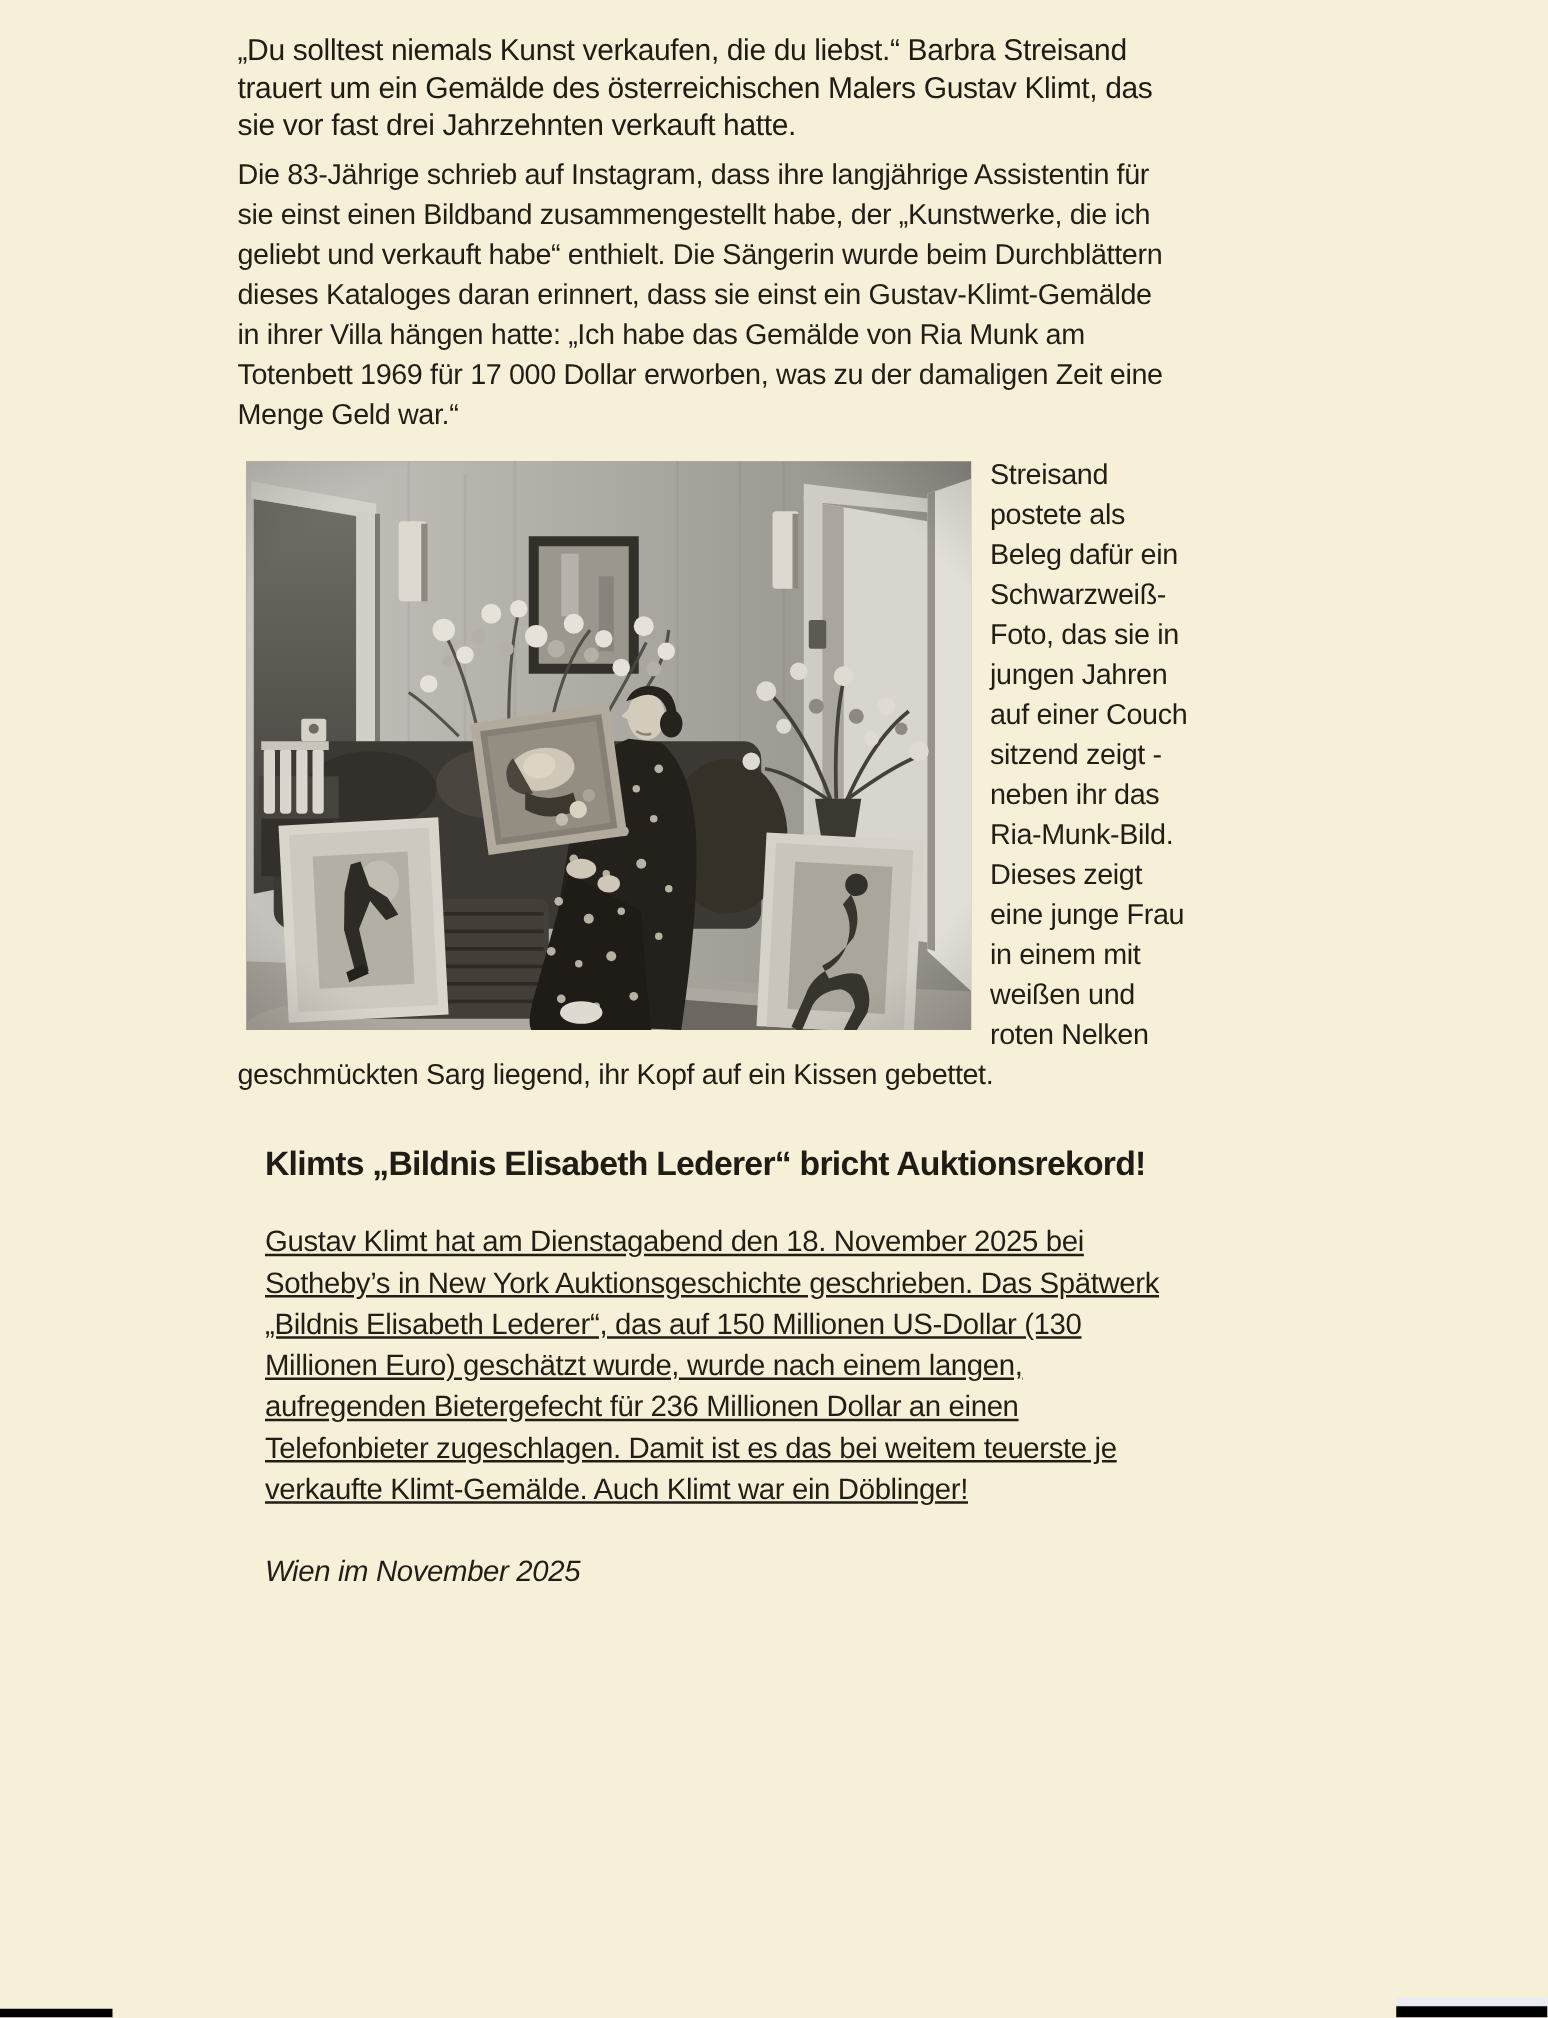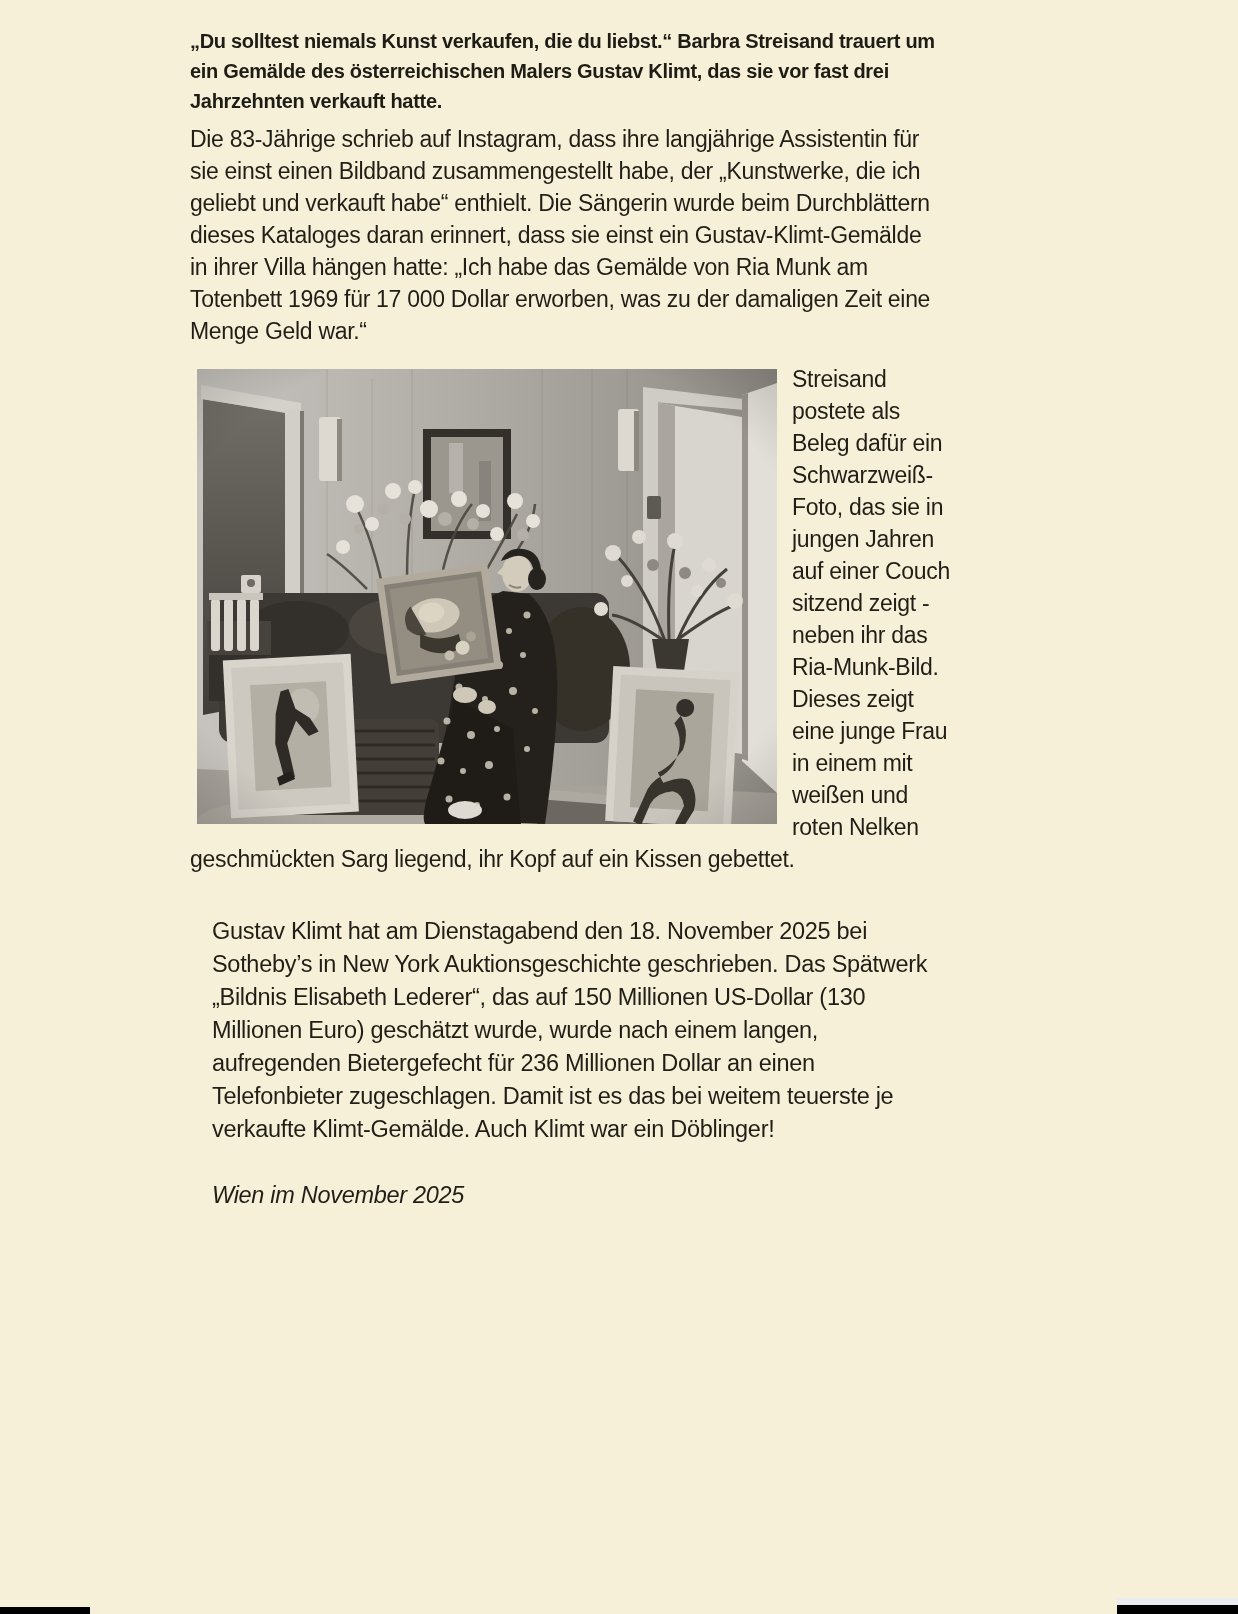--- a/index.html
+++ b/index.html
@@ -9,23 +9,23 @@
     background: #f7f0d8;
     font-family: "Liberation Sans", "DejaVu Sans", sans-serif;
     color: #211e17;
   }
   .page { position: relative; width: 1238px; height: 1614px; }
   .content { padding: 26px 0 0 190px; width: 762px; }
 
   h1.headline {
     margin: 0 0 7px 0;
     max-width: 752px;
-    font-size: 20px;
+    font-size: 24px;
     line-height: 30px;
-    font-weight: bold;
+    font-weight: normal;
     letter-spacing: -0.3px;
     color: #1e1c15;
   }
   p.body {
     margin: 0;
     max-width: 748px;
     font-size: 23px;
     line-height: 32px;
     letter-spacing: -0.3px;
   }
@@ -54,20 +54,21 @@
     font-weight: bold;
     letter-spacing: -0.6px;
     color: #1e1c15;
   }
   p.auction-body {
     margin: 0;
     max-width: 722px;
     font-size: 23.5px;
     line-height: 33px;
     letter-spacing: -0.3px;
+    text-decoration: underline;
   }
   p.dateline, p.signature {
     margin: 33px 0 0 0;
     font-size: 23.5px;
     line-height: 33px;
     letter-spacing: -0.3px;
     font-style: italic;
   }
 
   
@@ -297,20 +298,21 @@
             <path d="M482 346 q10 16 4 34 q-12 18 -24 24 l6 10 q18 -8 26 -4 q10 14 6 30 l-10 18 -8 -4 8 -18 q-2 -12 -12 -14 q-16 2 -22 14 l-8 22 -8 -4 10 -26 q4 -14 18 -22 q12 -10 14 -26 q2 -14 -6 -26 z" fill="#37332d"></path>
           </g>
 
           <rect x="0" y="0" width="580" height="455" fill="url(#vig)"></rect>
         </svg>
       </div>
       <p class="flow">Streisand postete als Beleg dafür ein Schwarzweiß-Foto, das sie in jungen Jahren auf einer Couch sitzend zeigt - neben ihr das Ria-Munk-Bild. Dieses zeigt eine junge Frau in einem mit weißen und roten Nelken geschmückten Sarg liegend, ihr Kopf auf ein Kissen gebettet.</p>
     </div>
 
     <div class="auction">
+      <h2 class="auction-heading">Klimts „Bildnis Elisabeth Lederer“ bricht Auktionsrekord!</h2>
       <p class="auction-body">Gustav Klimt hat am Dienstagabend den 18. November 2025 bei Sotheby’s in New York Auktionsgeschichte geschrieben. Das Spätwerk „Bildnis Elisabeth Lederer“, das auf 150 Millionen US-Dollar (130 Millionen Euro) geschätzt wurde, wurde nach einem langen, aufregenden Bietergefecht für 236 Millionen Dollar an einen Telefonbieter zugeschlagen. Damit ist es das bei weitem teuerste je verkaufte Klimt-Gemälde. Auch Klimt war ein Döblinger!</p>
       <p class="dateline">Wien im November 2025</p>
     </div>
 
   </div>
 
   <div class="edge-bar-left"></div>
   <div class="edge-strip-right"></div>
   <div class="edge-bar-right"></div>
 </div>

